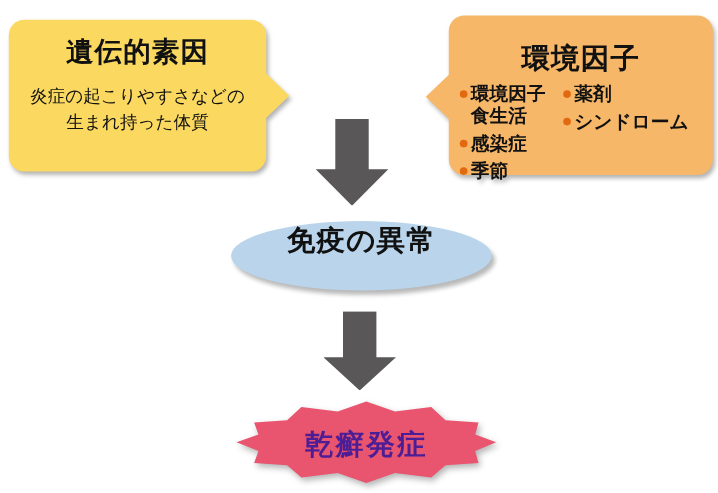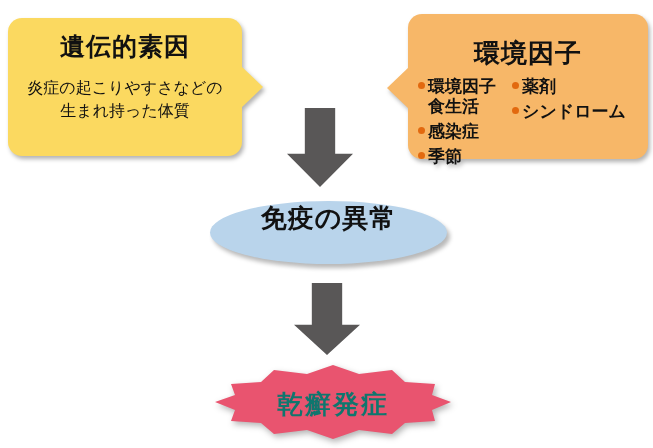--- a/index.html
+++ b/index.html
@@ -55,21 +55,21 @@
     font-size:26px; font-weight:bold; letter-spacing:1px;
   }
 
   .burst-svg {
     position:absolute; left:213px; top:363px; width:240px; height:78px;
     filter:drop-shadow(2px 3px 3px rgba(0,0,0,0.30));
   }
   .burst-svg polygon { fill:#e9546f; }
   .burst-label {
     position:absolute; left:213px; top:387px; width:240px; text-align:center;
-    font-size:26px; font-weight:bold; letter-spacing:2px; color:#0f766e;
+    font-size:26px; font-weight:bold; letter-spacing:2px; color:#4c1d95;
   }
 </style>
 </head>
 <body>
 
 <div class="canvas">
 
   <div class="bubble bubble-yellow">
     <div class="bubble-body fill-yellow">
       <div class="box-title">遺伝的素因</div>

